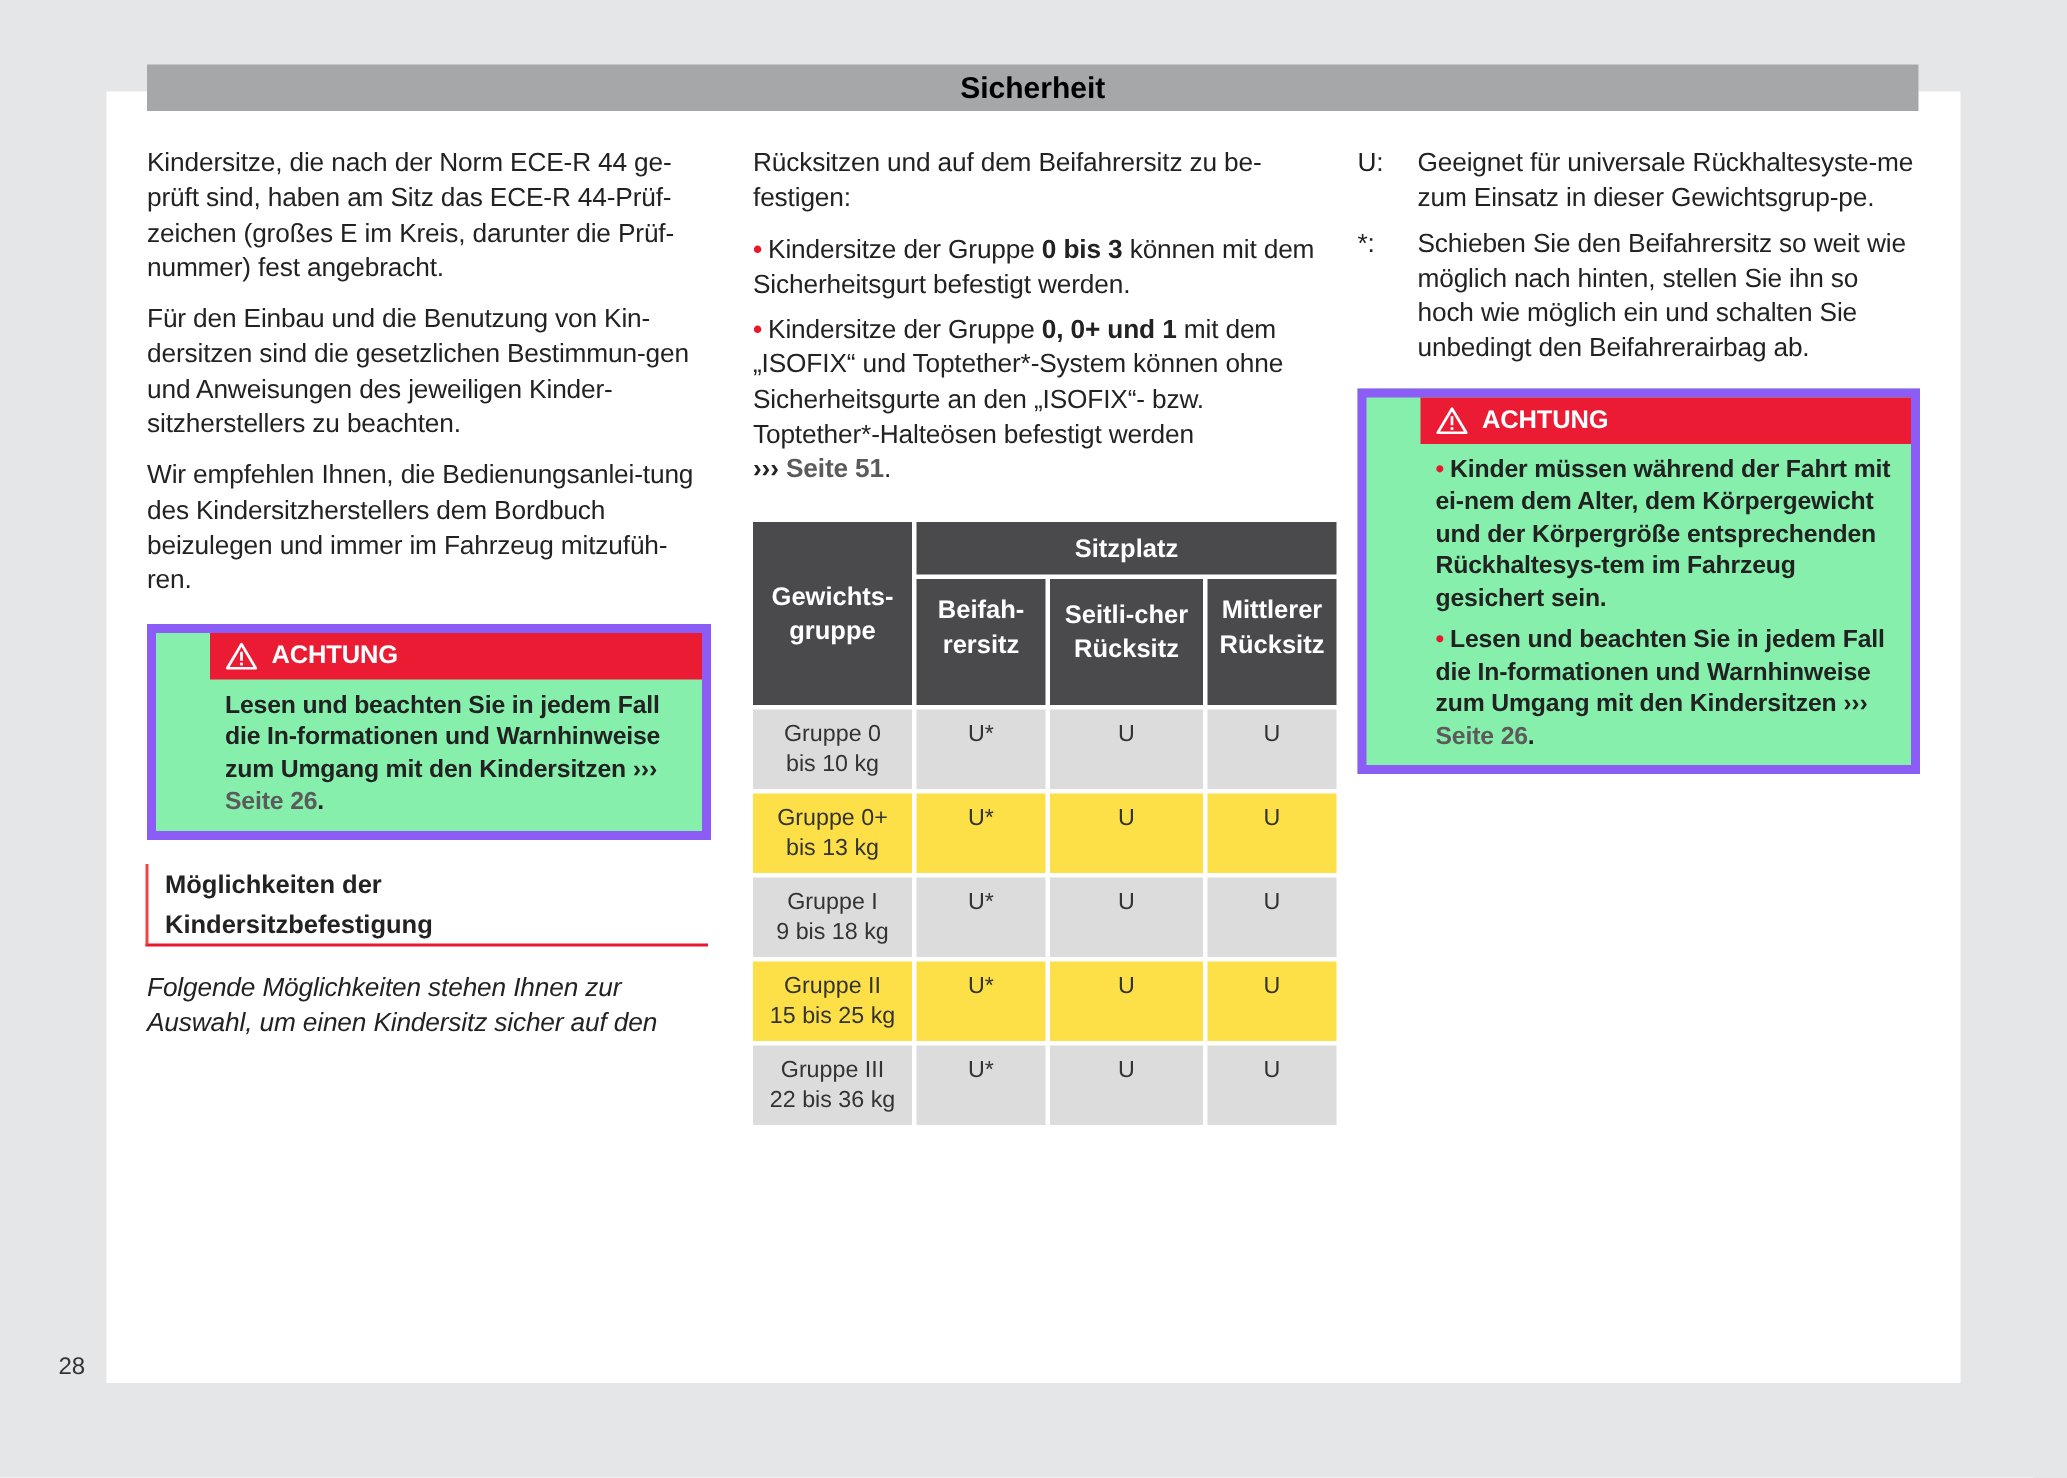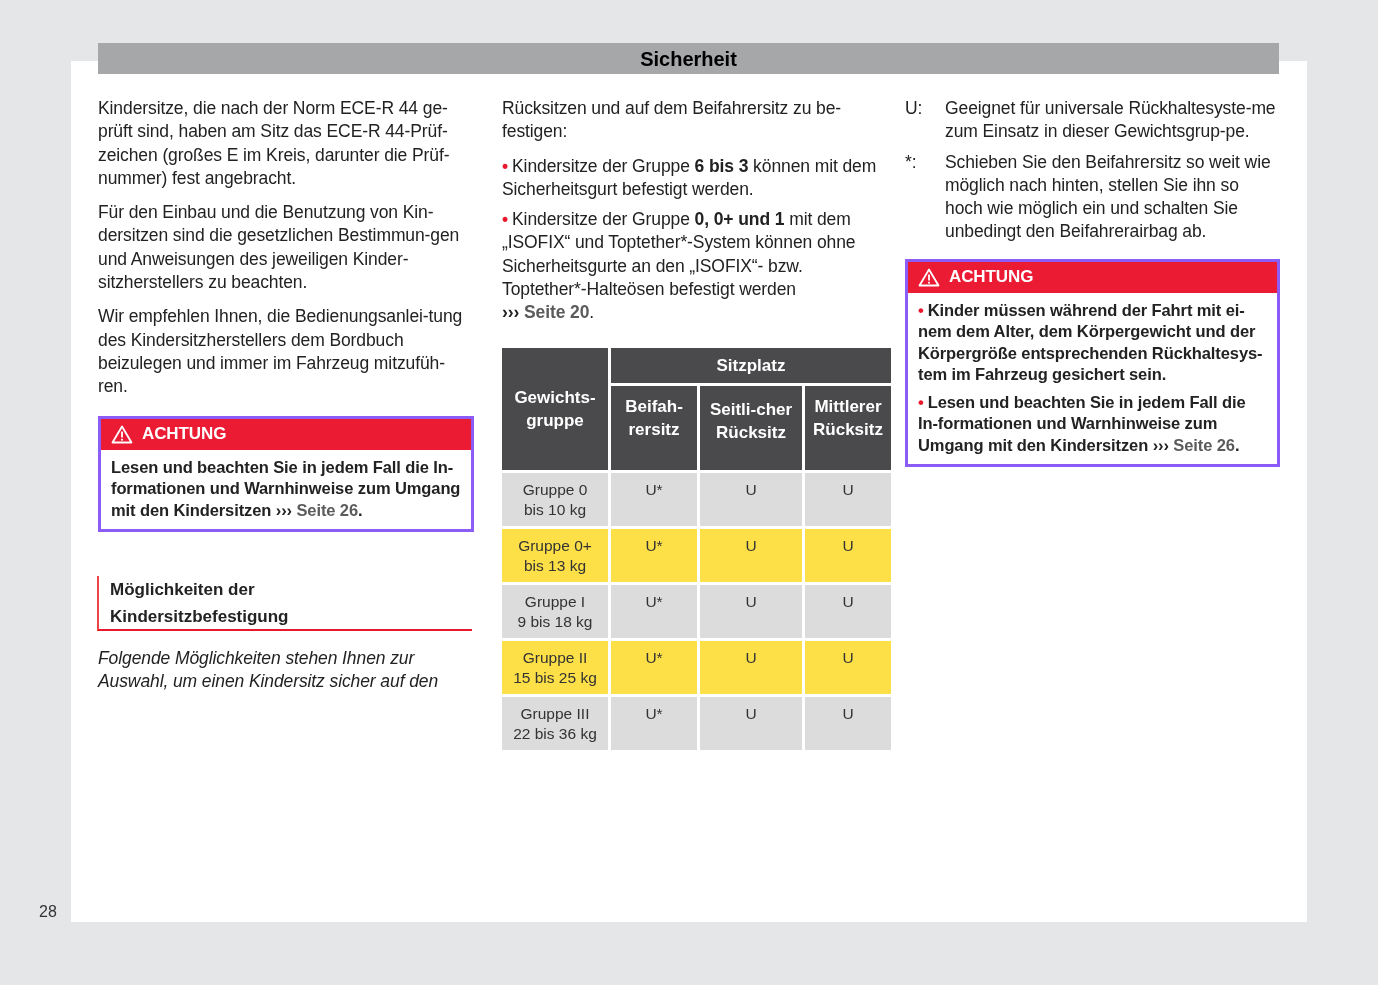--- a/index.html
+++ b/index.html
@@ -14,21 +14,21 @@
   }
   .col { position:absolute; font-size:17.5px; line-height:23.3px; letter-spacing:-0.1px; }
   .col p { margin:0 0 11px 0; }
   .c1 { left:98px; top:97px; width:376px; }
   .c2 { left:502px; top:97px; width:375px; }
   .c3 { left:905px; top:97px; width:375px; }
   .bullet { color:#e8192c; font-weight:bold; margin-right:4px; }
   b { font-weight:bold; }
   .link { color:#5b5b5b; font-weight:bold; }
   .arrows { font-weight:bold; }
-  .warn { border:3px solid #8b5cf6; background:#ffffff; }
+  .warn { border:6px solid #8b5cf6; background:#86efac;padding-left:36px; }
   .warn-head { background:#eb1b33; color:#fff; font-weight:bold; font-size:17px; height:31px; line-height:32px; padding-left:10px; display:flex; align-items:center; }
   .warn-head svg { margin-right:9px; }
   .warn-body { padding:7px 10px 8px 10px; font-weight:bold; font-size:16.5px; line-height:21.5px; color:#222; }
   .warn-body p { margin:0 0 6px 0; }
   .warn-body p:last-child { margin-bottom:0; }
   .heading {
     position:absolute; left:97px; top:576px; width:375px; height:55px;
     border-left:2px solid #ef4444; border-bottom:2px solid #e8192c;
     font-weight:bold; font-size:17px; line-height:27px; padding-left:11px; box-sizing:border-box; padding-top:0;
   }
@@ -73,26 +73,26 @@
   <div>Kindersitzbefestigung</div>
 </div>
 
 <div class="col" style="left:98px; top:647px; width:376px;font-style:italic;">
   <p>Folgende Möglichkeiten stehen Ihnen zur Auswahl, um einen Kindersitz sicher auf den</p>
 </div>
 
 <div class="col c2">
   <p style="">Rücksitzen und auf dem Beifahrersitz zu be-festigen:</p>
   <p style="margin-bottom:7px;">
-    <span class="bullet">•</span><span>Kindersitze der Gruppe </span><b>6 bis 3</b><span> können mit dem Sicherheitsgurt befestigt werden.</span>
+    <span class="bullet">•</span><span>Kindersitze der Gruppe </span><b>0 bis 3</b><span> können mit dem Sicherheitsgurt befestigt werden.</span>
   </p>
   <p>
     <span class="bullet">•</span><span>Kindersitze der Gruppe </span><b>0, 0+ und 1</b><span> mit dem „ISOFIX“ und Toptether*-System können ohne Sicherheitsgurte an den „ISOFIX“- bzw. Toptether*-Halteösen befestigt werden</span><br>
     <span class="arrows">›››</span>
-    <span class="link">Seite 20</span><span>.</span>
+    <span class="link">Seite 51</span><span>.</span>
   </p>
 </div>
 
 <table class="seat">
   <tbody>
       <tr>
     <th rowspan="2" style="width:106px; height:122px;">Gewichts-gruppe</th>
     <th colspan="3" style="height:35px;">Sitzplatz</th>
   </tr>
   <tr>

